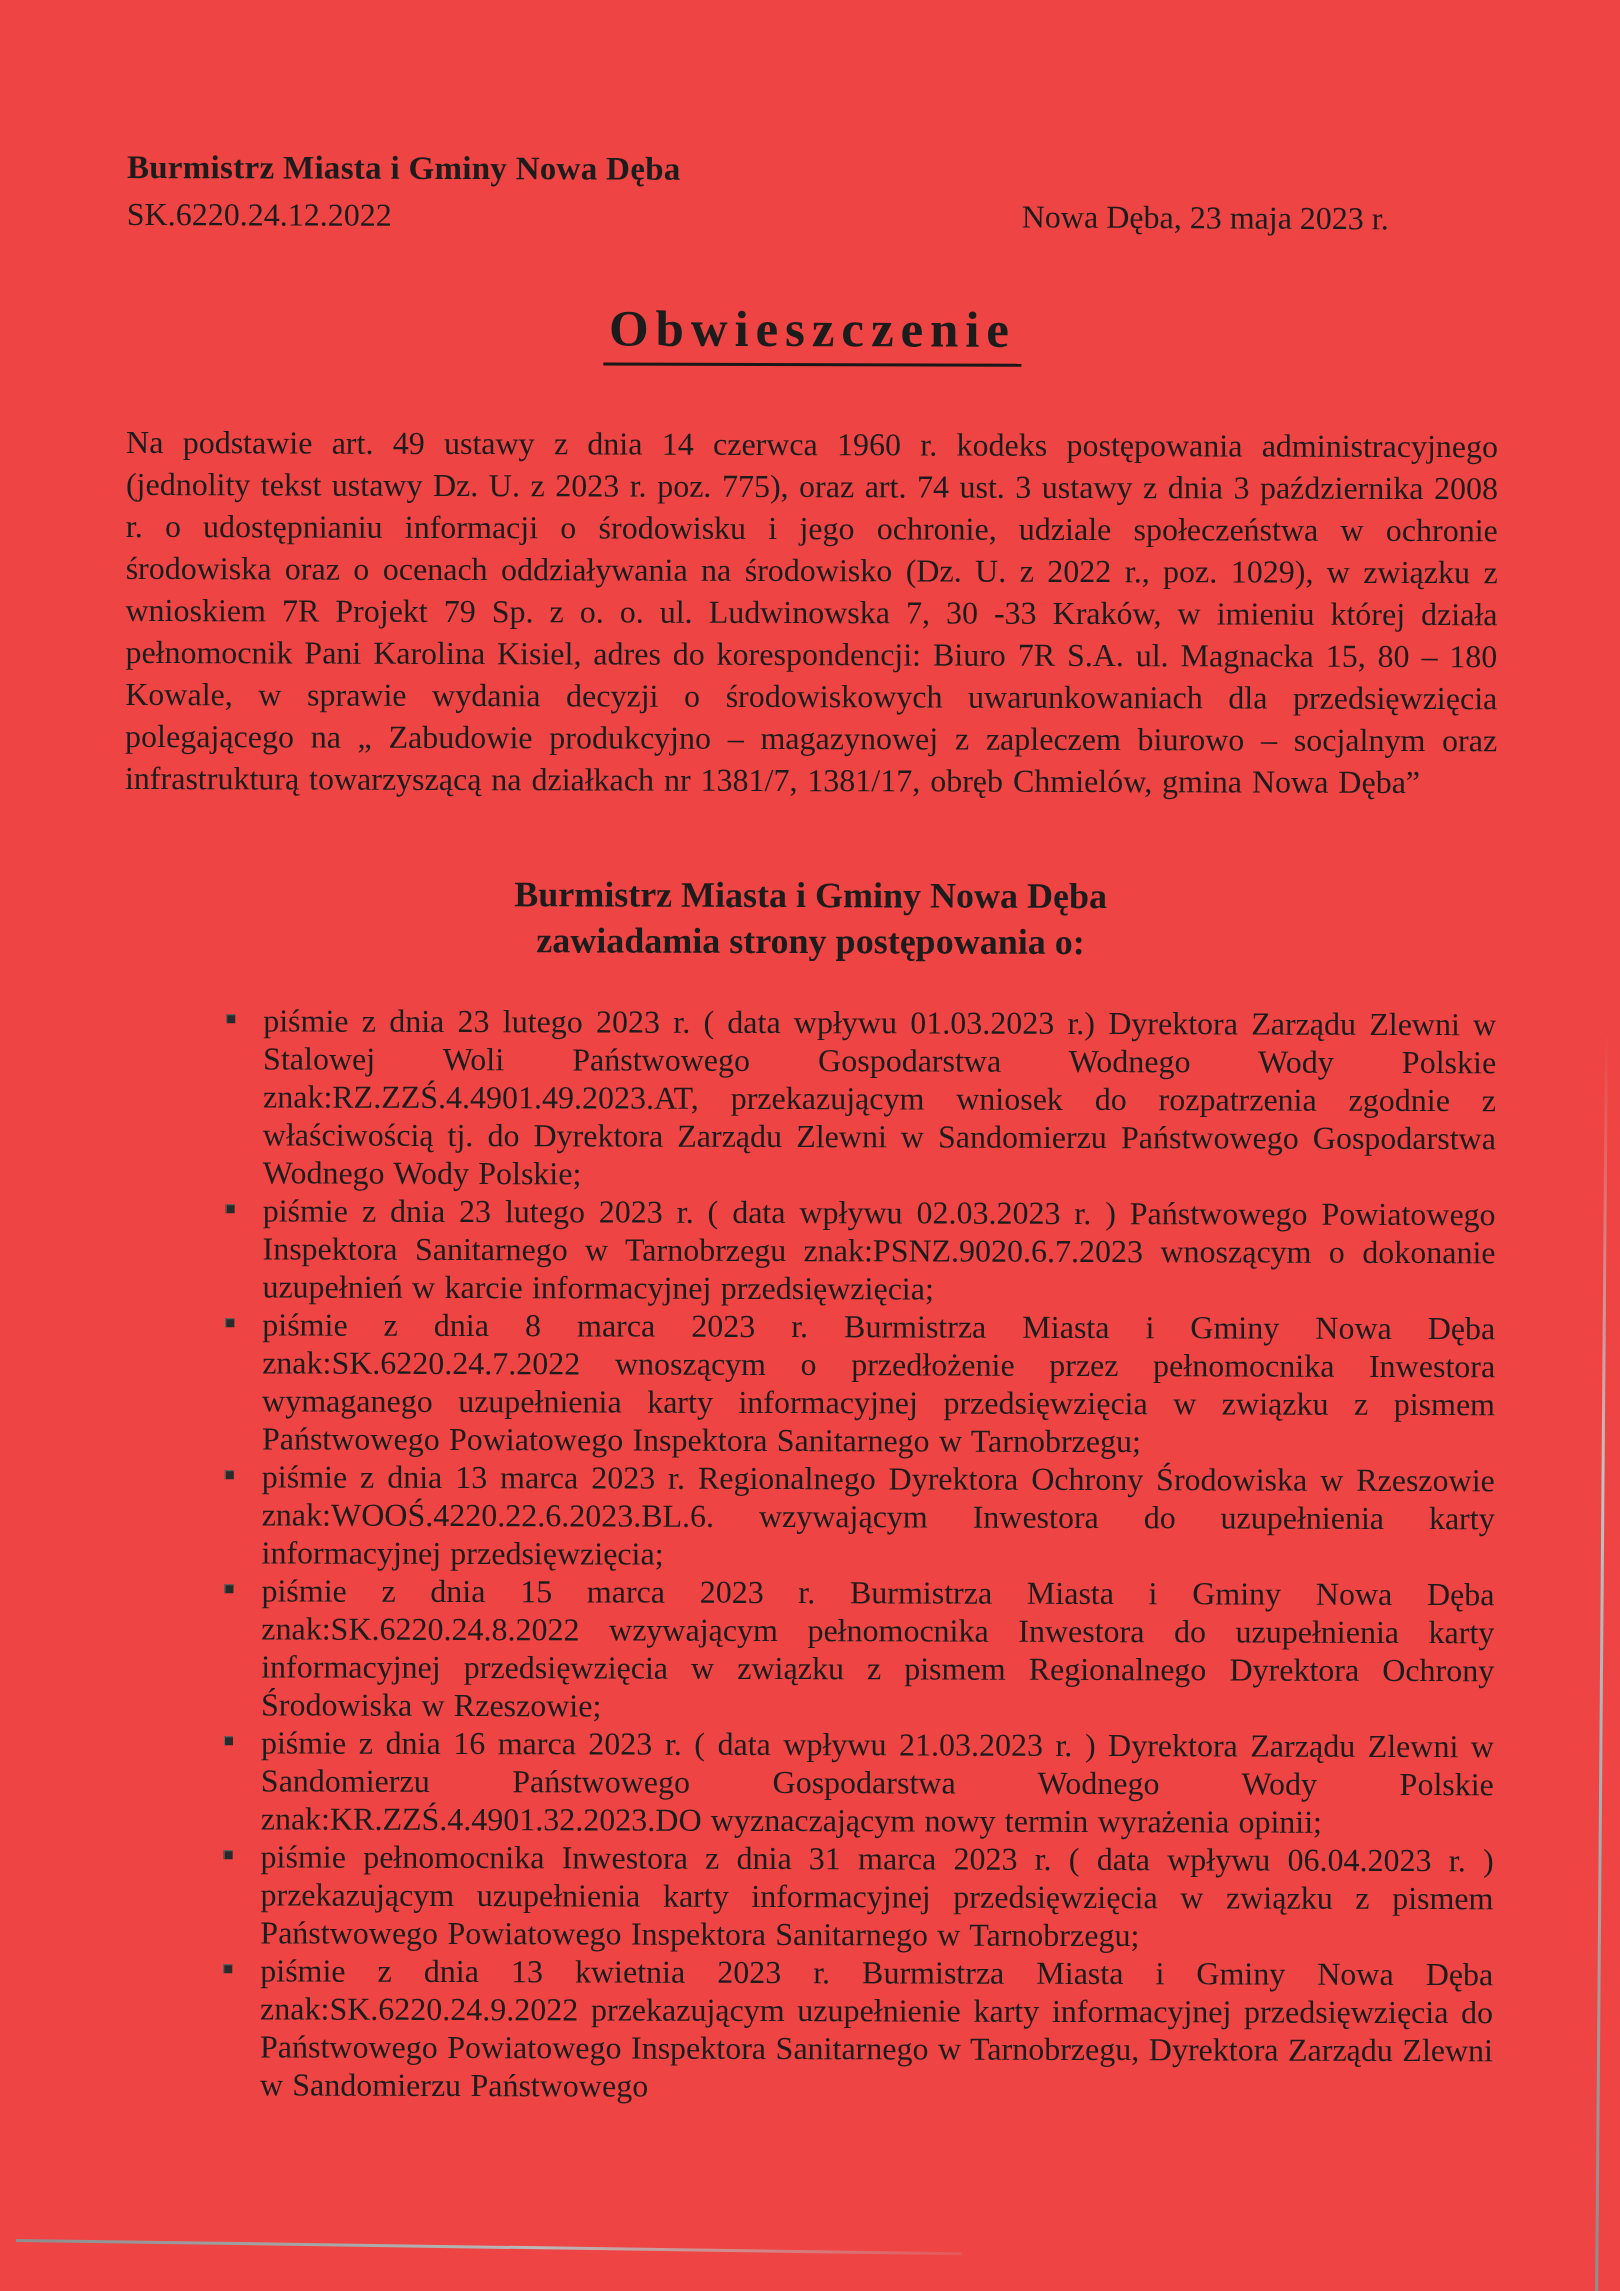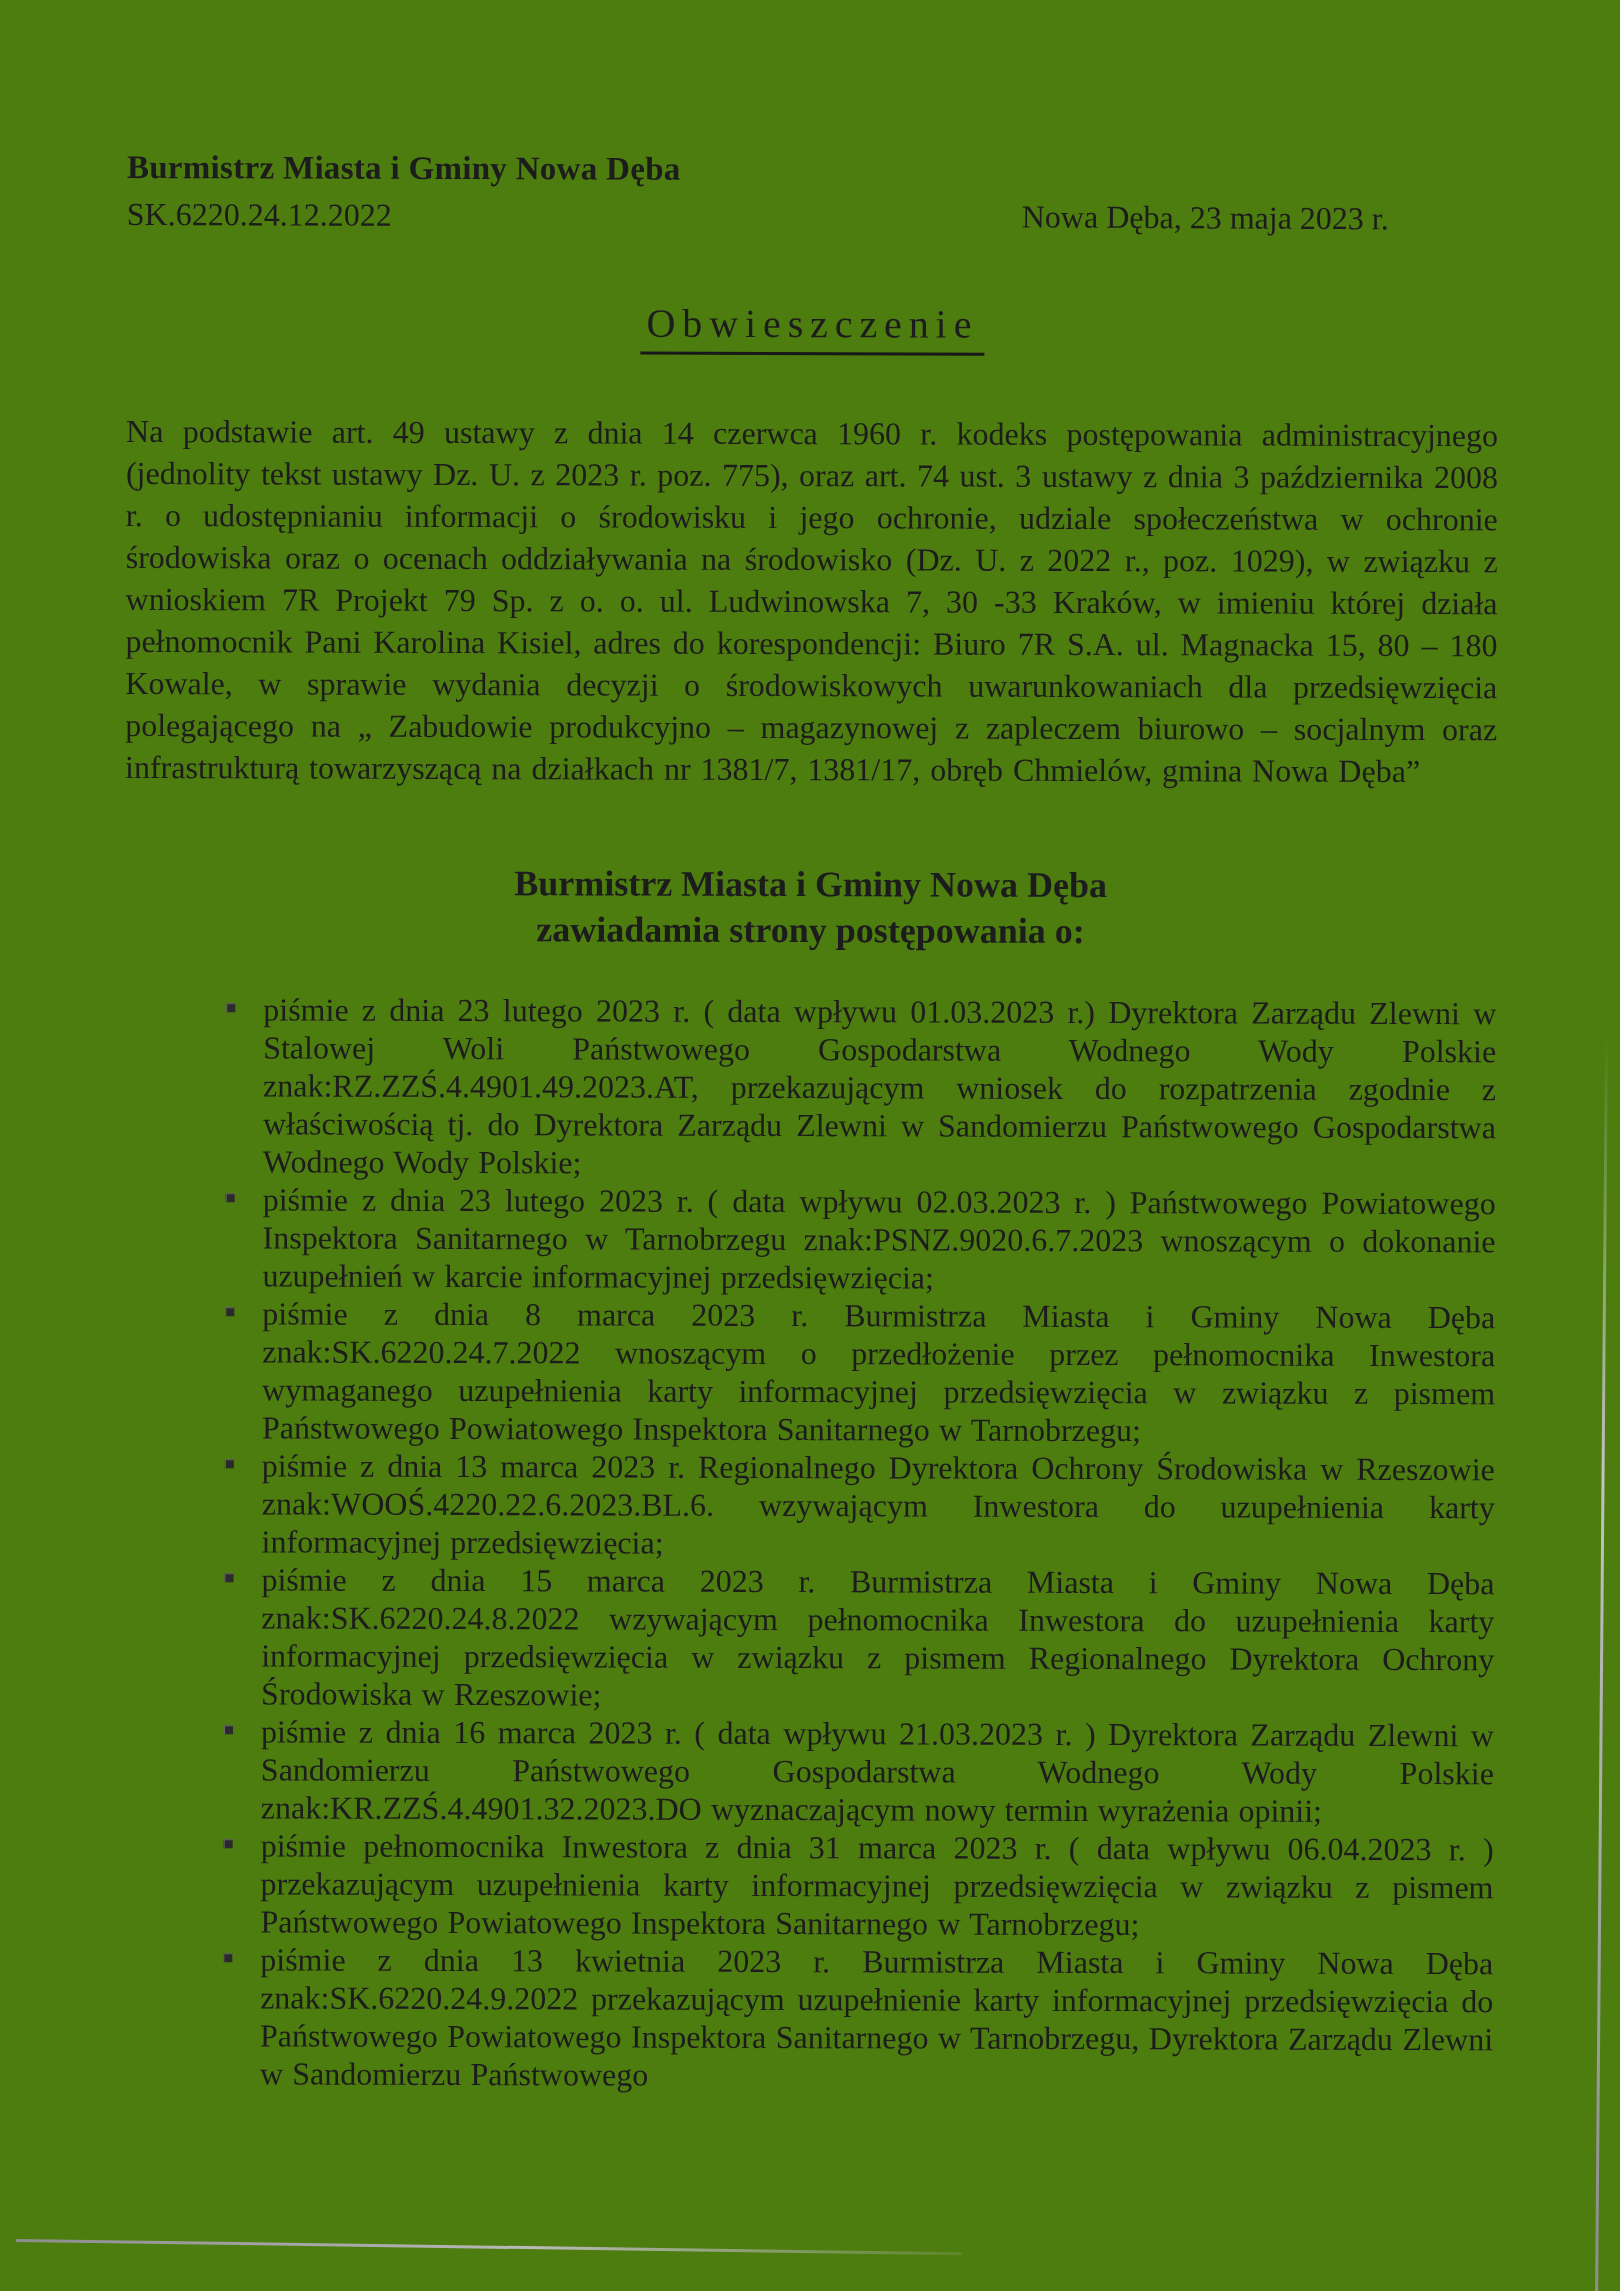--- a/index.html
+++ b/index.html
@@ -12,21 +12,21 @@
     height: 2292px;
     position: relative;
     overflow: hidden;
     font-family: "Liberation Serif", "DejaVu Serif", serif;
     color: #1c1c1c;
     -webkit-font-smoothing: antialiased;
   }
   .page {
     position: absolute;
     inset: 0;
-    background: #4d7c0f;
+    background: #ef4444;
     padding-left: 8px;
   }
   .content {
     position: absolute;
     left: 127px;
     top: 147px;
     width: 1372px;
     transform: rotate(0.18deg);
     transform-origin: top left;
   }
@@ -47,22 +47,22 @@
   .place-date {
     margin-right: 110px;
     transform: rotate(0.12deg);
   }
   .doc-title-wrap {
     margin-top: 63px;
     text-align: center;
   }
   .doc-title {
     display: inline-block;
-    font-weight: normal;
-    font-size: 40px;
+    font-weight: bold;
+    font-size: 51px;
     letter-spacing: 6.9px;
     padding: 0 5.9px 4.9px 5.9px;
     border-bottom: 3.9px solid #181818;
   }
   .intro {
     margin-top: 57px;
     font-size: 32px;
     line-height: 42px;
     text-align: justify;
     text-align-last: left;

